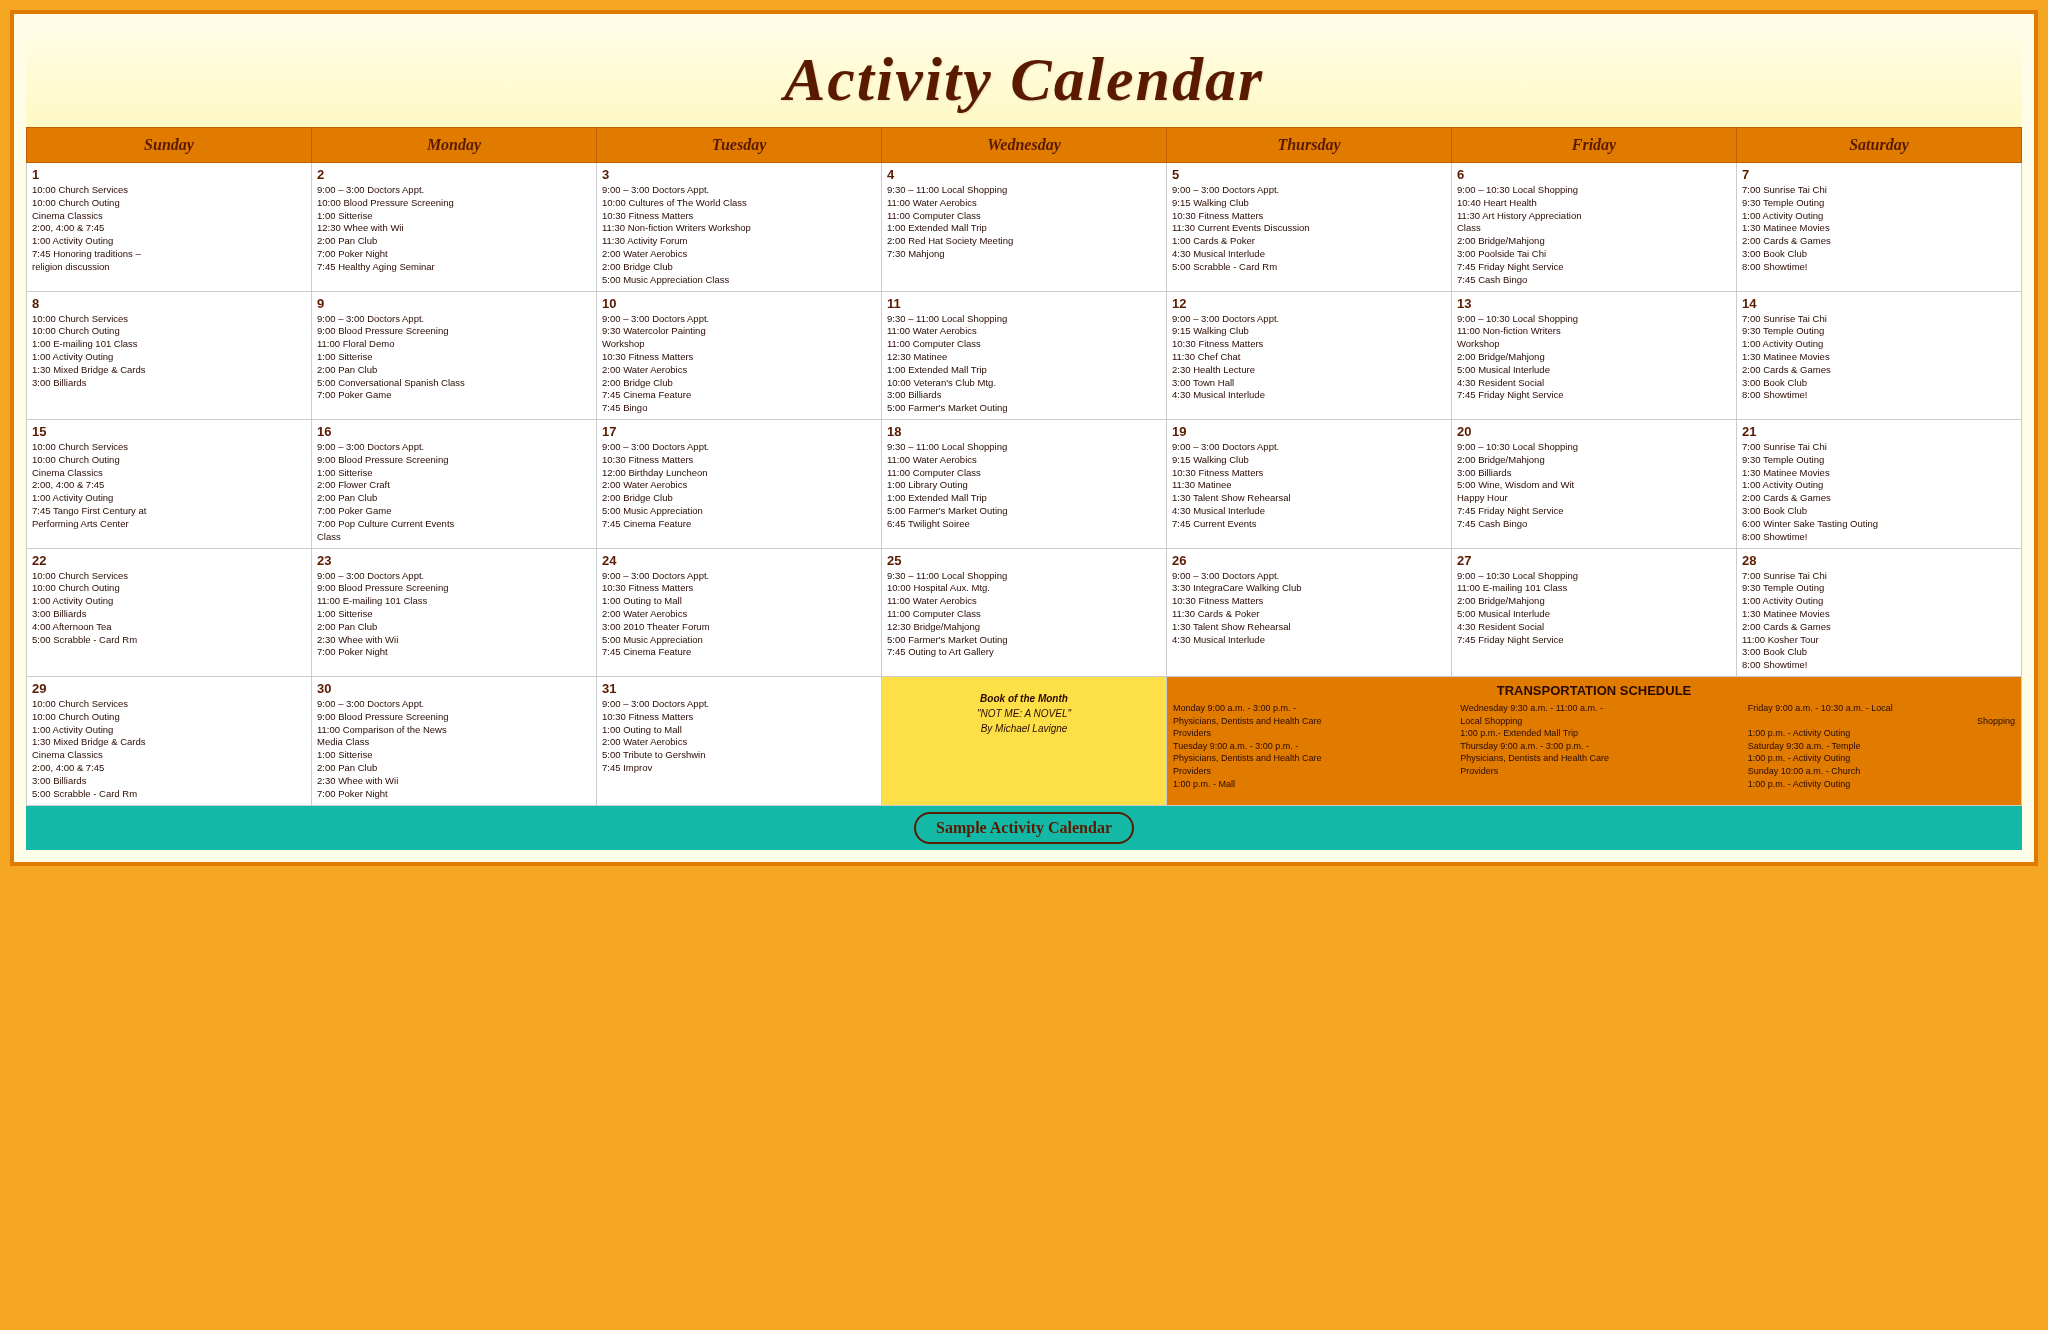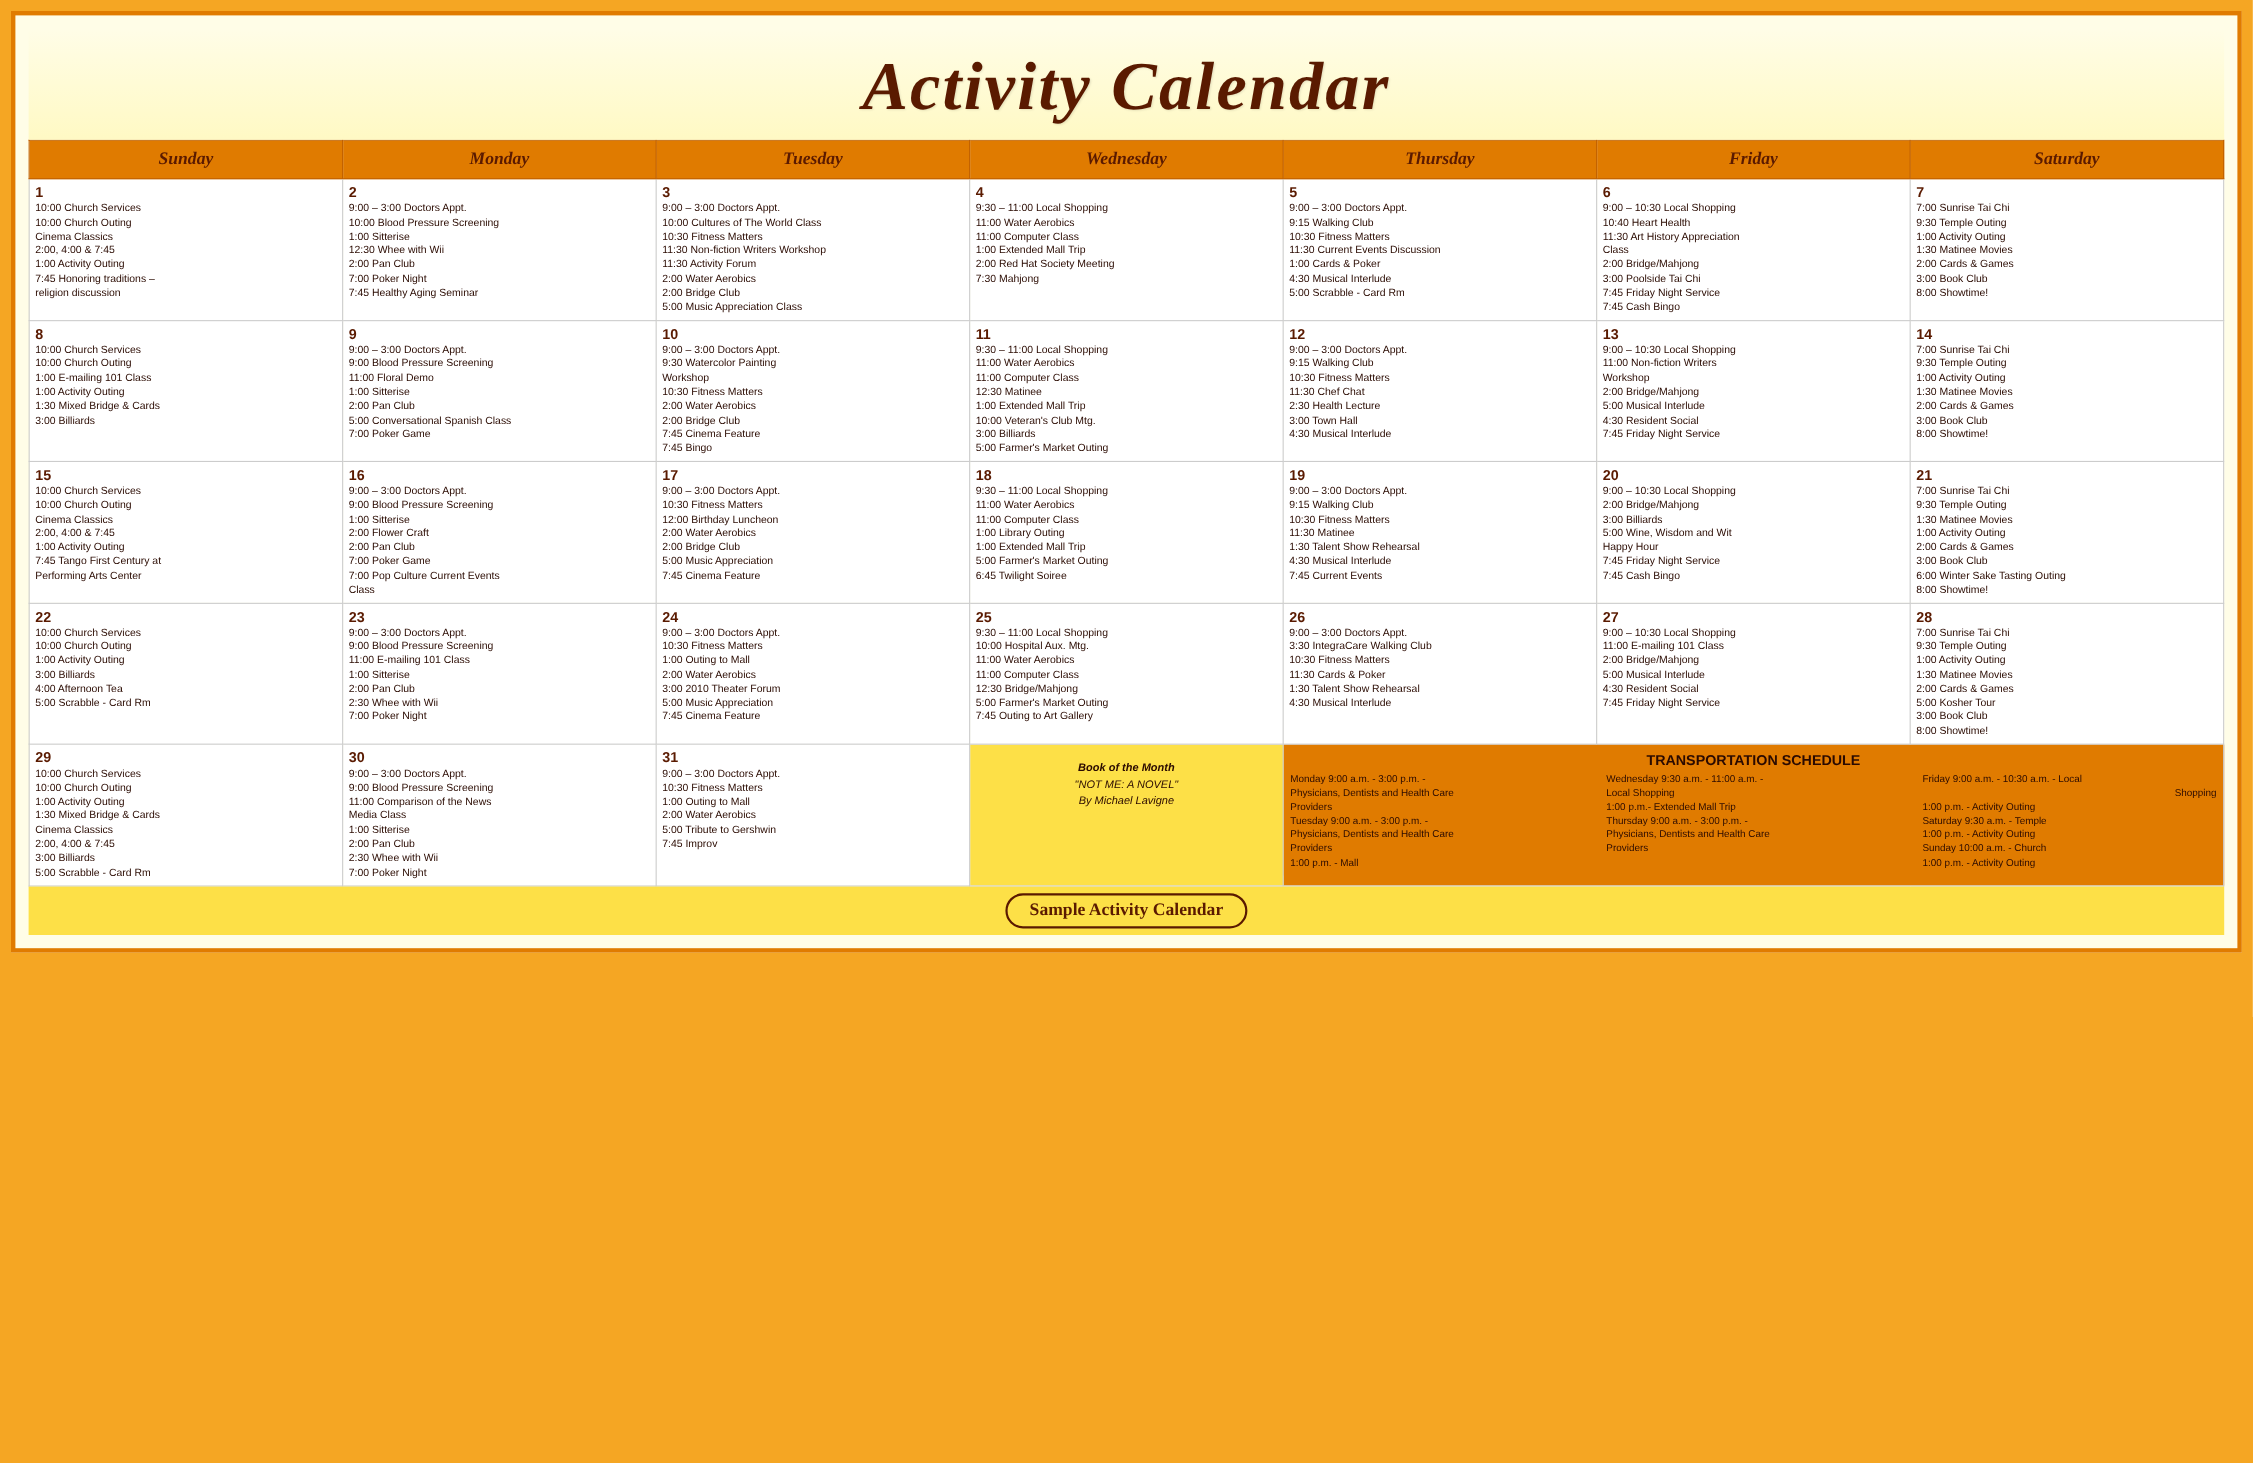--- a/index.html
+++ b/index.html
@@ -83,21 +83,21 @@
       display: grid;
       grid-template-columns: 1fr 1fr 1fr;
       gap: 20px;
     }
     .transport-col {
       font-size: 9px;
       color: #2a0a00;
       line-height: 1.4;
     }
     .footer-bar {
-      background: #fde047;
+      background: #14b8a6;
       text-align: center;
       padding: 6px;
     }
     .footer-label {
       display: inline-block;
       border: 2px solid #5a1a00;
       border-radius: 20px;
       padding: 5px 20px;
       font-size: 16px;
       font-weight: bold;
@@ -412,21 +412,21 @@
             <span class="event">4:30 Resident Social</span>
             <span class="event">7:45 Friday Night Service</span>
           </td>
           <td>
             <span class="day-num">28</span>
             <span class="event">7:00 Sunrise Tai Chi</span>
             <span class="event">9:30  Temple Outing</span>
             <span class="event">1:00  Activity Outing</span>
             <span class="event">1:30 Matinee Movies</span>
             <span class="event">2:00 Cards &amp; Games</span>
-            <span class="event">5:00 Kosher Tour</span>
+            <span class="event">11:00 Kosher Tour</span>
             <span class="event">3:00 Book Club</span>
             <span class="event">8:00 Showtime!</span>
           </td>
         </tr>
         <tr>
           <td>
             <span class="day-num">29</span>
             <span class="event">10:00 Church Services</span>
             <span class="event">10:00 Church Outing</span>
             <span class="event">1:00  Activity Outing</span>

